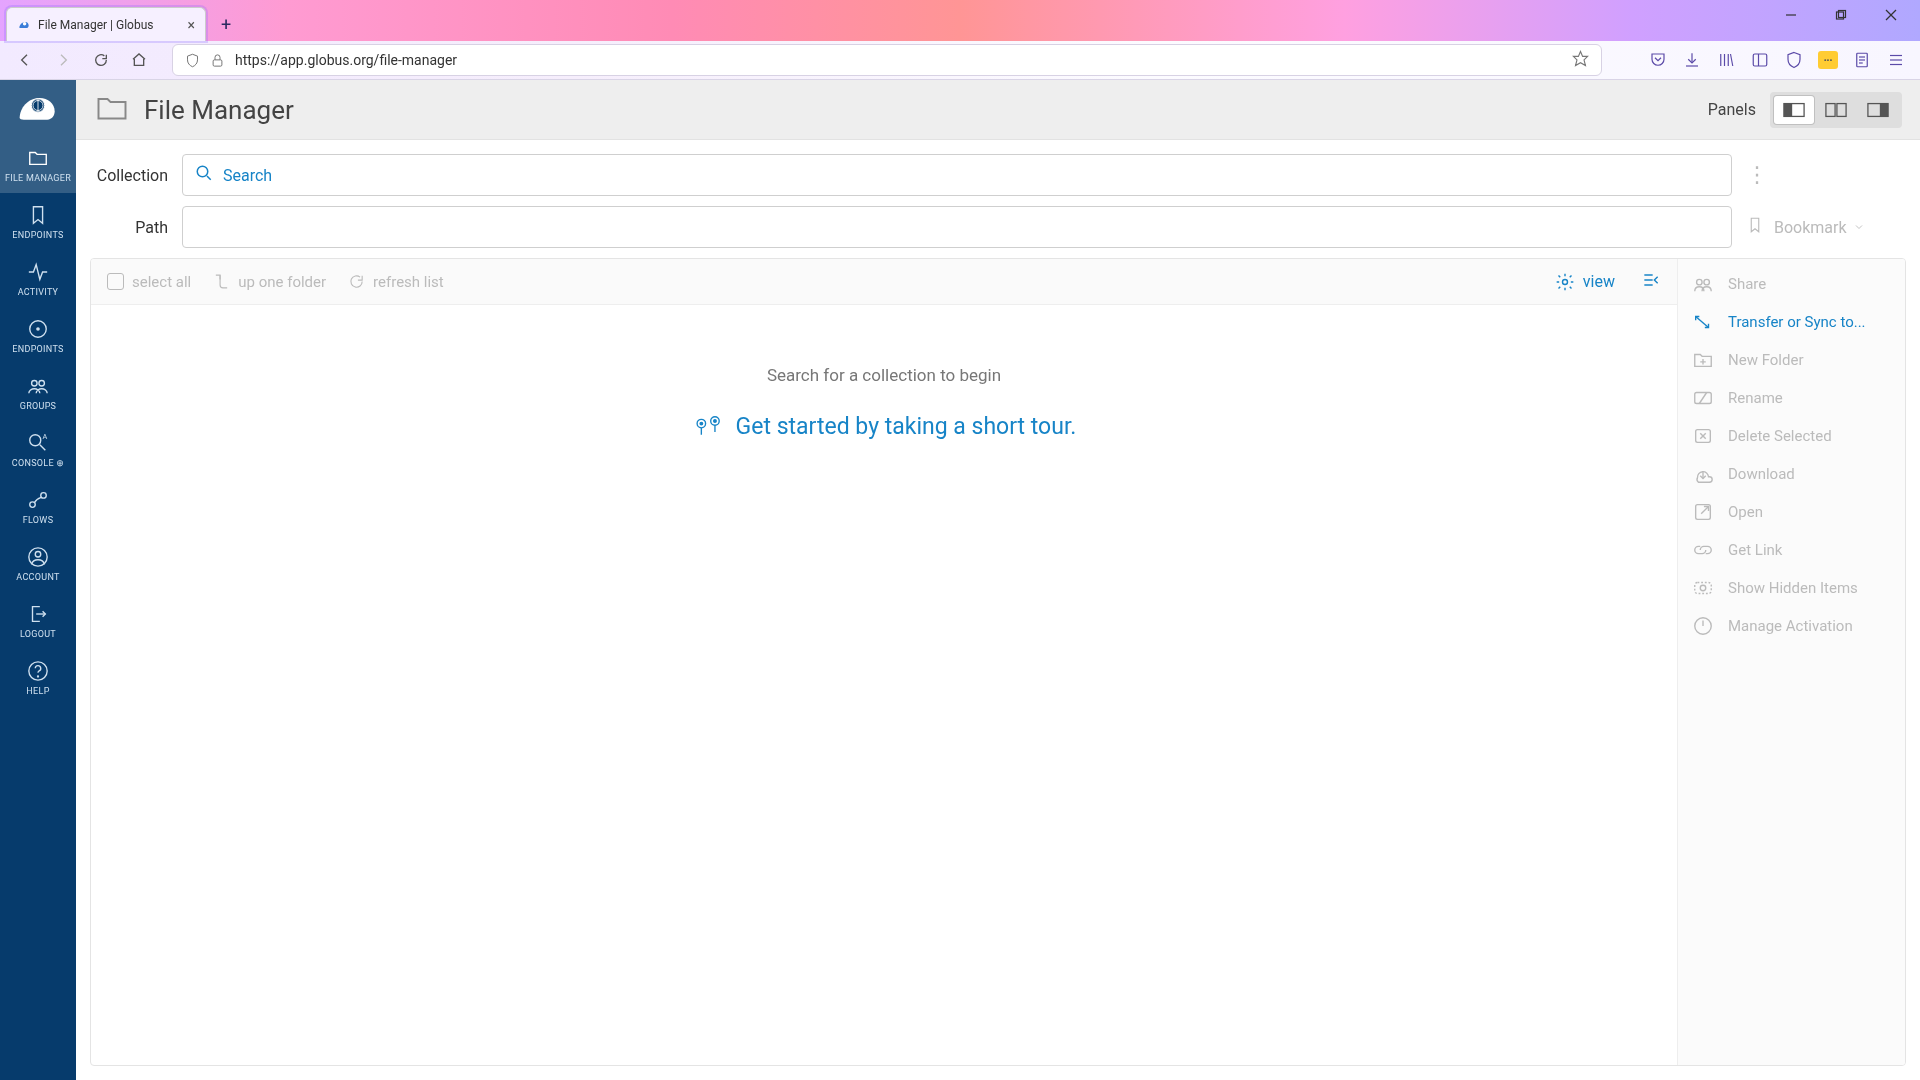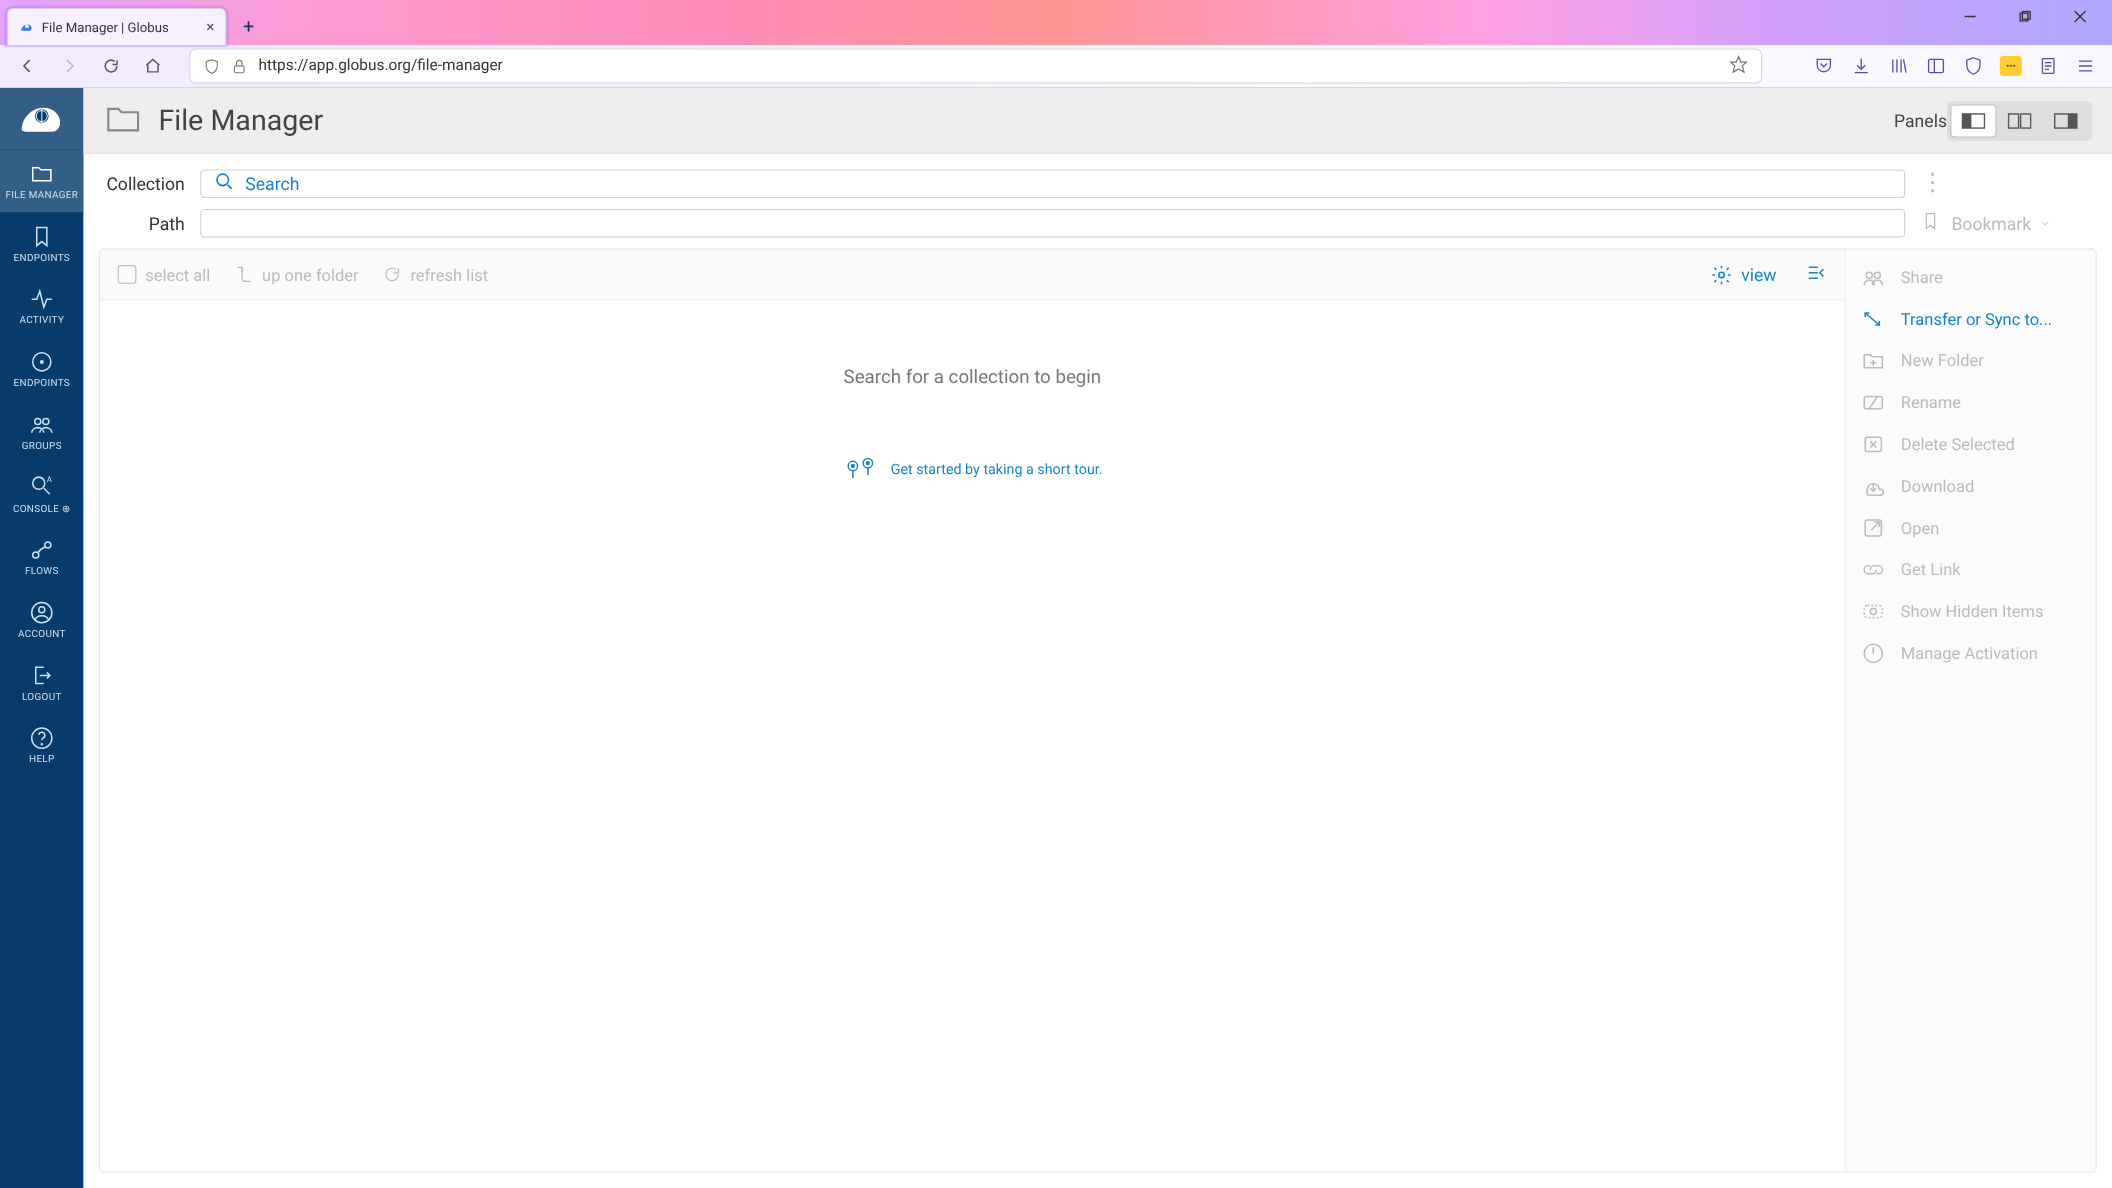--- a/index.html
+++ b/index.html
@@ -51,31 +51,31 @@
 .nav-item { width:76px; min-height:57px; display:flex; flex-direction:column; align-items:center; justify-content:center; gap:4px; color:#cfe0ef; font-size:9px; letter-spacing:.3px; text-align:center; padding:8px 2px; cursor:pointer; }
 .nav-item.active { background:#335e85; }
 .nav-item svg { width:22px; height:22px; stroke:#cfe0ef; stroke-width:1.5; fill:none; }
 .nav-item.active svg { stroke:#fff; }
 
 
 .main { flex:1; display:flex; flex-direction:column; background:#fff; }
 .header { height:60px; background:#eeeeee; border-bottom:1px solid #e2e2e2; display:flex; align-items:center; padding:0 18px; gap:14px; }
 .header .folder-ico svg { width:36px; height:36px; stroke:#888; stroke-width:1.3; fill:none; }
 .header h1 { font-size:26px; font-weight:400; color:#444; }
-.panels-group { margin-left:auto; display:flex; align-items:center; gap:0; }
+.panels-group { margin-left:auto; display:flex; align-items:center; gap:14px; }
 .panels-label { font-size:16px; color:#444; }
 .panel-buttons { display:flex; background:#dedede; border-radius:4px; padding:4px; gap:2px; }
 .panel-btn { width:40px; height:28px; display:flex; align-items:center; justify-content:center; border-radius:3px; }
 .panel-btn.active { background:#fff; box-shadow:0 0 0 1px #c0c0c0; }
 .panel-btn svg { width:22px; height:16px; stroke:#555; stroke-width:1.4; fill:none; }
 
 .content { flex:1; padding:14px 14px 0 14px; display:flex; flex-direction:column;border-radius:14px; }
 .row { display:flex; align-items:center; gap:14px; margin-bottom:10px; }
 .row-label { width:78px; text-align:right; font-size:16px; color:#333; }
-.field { flex:1; height:26px; border:1px solid #cfcfcf; border-radius:4px; display:flex; align-items:center; padding:0 12px; gap:10px; }
+.field { flex:1; height:42px; border:1px solid #cfcfcf; border-radius:4px; display:flex; align-items:center; padding:0 12px; gap:10px; }
 .field input { border:none; outline:none; flex:1; font-size:16px; color:#333; background:transparent; }
 .field input::placeholder { color:#1784c7; }
 .field .search-ico svg { width:18px; height:18px; stroke:#1784c7; stroke-width:2; fill:none; }
 .row-trail { width:160px; display:flex; align-items:center; gap:10px; color:#aaa; font-size:16px; }
 .dots { width:22px; text-align:center; color:#bbb; font-size:22px; line-height:8px; }
 .bm-ico svg { width:18px; height:22px; stroke:#bbb; stroke-width:1.5; fill:none; }
 .bm-label { display:flex; align-items:center; gap:6px; color:#bbb; }
 .bm-label svg { width:12px; height:12px; stroke:#bbb; stroke-width:1.8; fill:none; }
 
 .filearea { flex:1; border:1px solid #e4e4e4; border-radius:4px; display:flex; overflow:hidden; margin-bottom:14px; }
@@ -83,21 +83,21 @@
 .toolbar2 { height:46px; border-bottom:1px solid #eee; display:flex; align-items:center; padding:0 16px; gap:22px; background:#fafafa; }
 .tbtn { display:flex; align-items:center; gap:8px; color:#bbb; font-size:15px; }
 .tbtn svg, .tbtn .chk { width:17px; height:17px; stroke:#bbb; stroke-width:1.6; fill:none; }
 .chk { border:1.5px solid #bbb; border-radius:3px; }
 .tool-right { margin-left:auto; display:flex; align-items:center; gap:10px; color:#1784c7; font-size:16px; }
 .tool-right svg { width:20px; height:20px; stroke:#1784c7; stroke-width:1.7; fill:none; }
 .collapse-ico { margin-left:16px; }
 .collapse-ico svg { stroke:#1784c7; }
 .empty { flex:1; display:flex; flex-direction:column; align-items:center; padding-top:60px; gap:28px; }
 .empty-text { font-size:17px; color:#777; }
-.tour { display:flex; align-items:center; gap:10px; color:#1784c7; font-size:13px;margin-top:32px; }
+.tour { display:flex; align-items:flex-start; gap:10px; color:#1784c7; font-size:23px; }
 .tour svg { width:34px; height:28px; stroke:#1784c7; stroke-width:1.6; fill:none; }
 
 .actions { width:228px; border-left:1px solid #eee; background:#fbfbfb; padding-top:6px; }
 .action { height:38px; display:flex; align-items:center; gap:14px; padding:0 14px; font-size:15px; color:#bbb; }
 .action svg { width:22px; height:22px; stroke:#bbb; stroke-width:1.5; fill:none; }
 .action.active { color:#1784c7; }
 .action.active svg { stroke:#1784c7; }
 </style>
 </head>
 <body>

